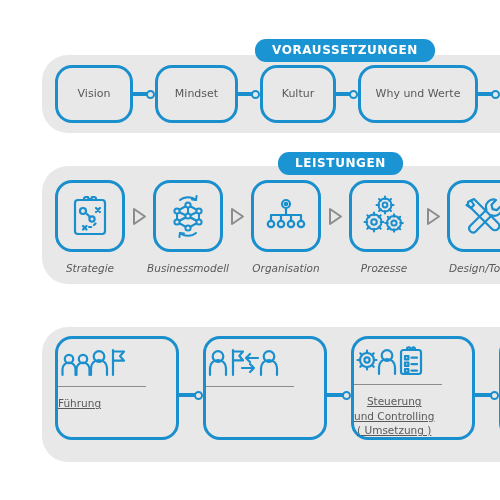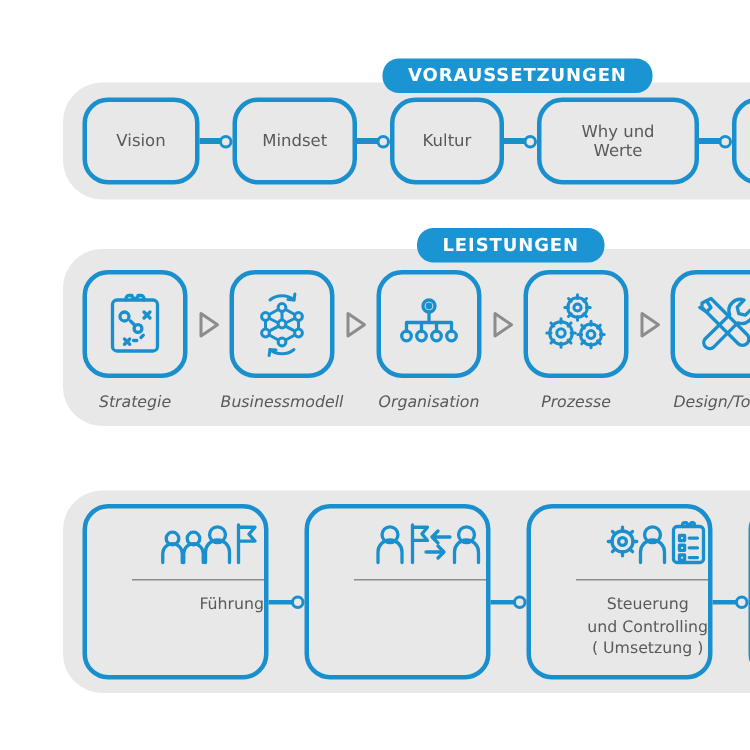--- a/index.html
+++ b/index.html
@@ -72,21 +72,21 @@
     padding: 0 12px;
     font-size: 11px;
     color: #595959;
     text-align: center;
     line-height: 1.22;
     flex: none;
   }
   .pill.w1 { width: 78px; }
   .pill.w2 { width: 83px; }
   .pill.w3 { width: 76px; }
-  .pill.w4 { width: 108px; }
+  .pill.w4 { width: 120px; }
   .pill.w5 { width: 104px; }
 
   
   .link {
     position: relative;
     width: 22px;
     height: 10px;
     flex: none;
     display: flex;
     align-items: center;
@@ -159,29 +159,30 @@
     position: absolute;
     left: 55px;
     top: 336px;
     display: flex;
     align-items: center;
     z-index: 4;
   }
   .capcard {
     box-sizing: border-box;
     width: 124px;
-    height: 117px;
+    height: 104px;
     flex: none;
     border: 3.5px solid #1a8fcd;
     border-radius: 17px;
     background: #e8e8e8;
     display: flex;
     flex-direction: column;
-    align-items: flex-end;
+    align-items: flex-start;
     padding-top: 7px;
+    text-decoration: underline;
   }
   .capicon {
     height: 34px;
     display: flex;
     align-items: center;
     justify-content: center;
   }
   .caprule {
     width: 88px;
     height: 1.4px;

